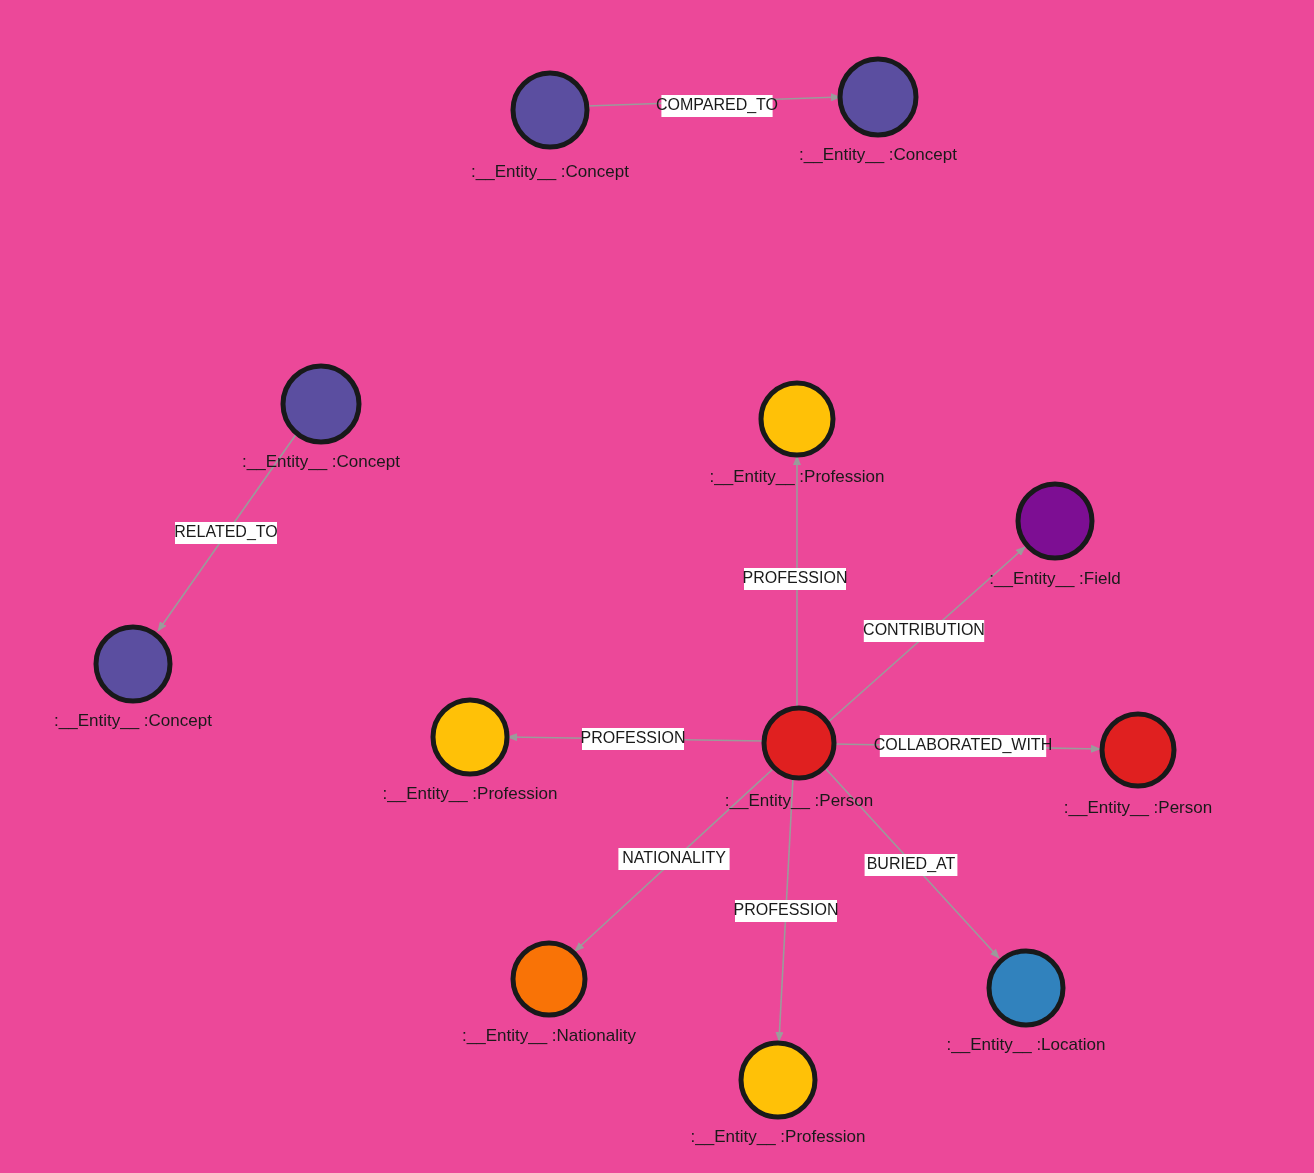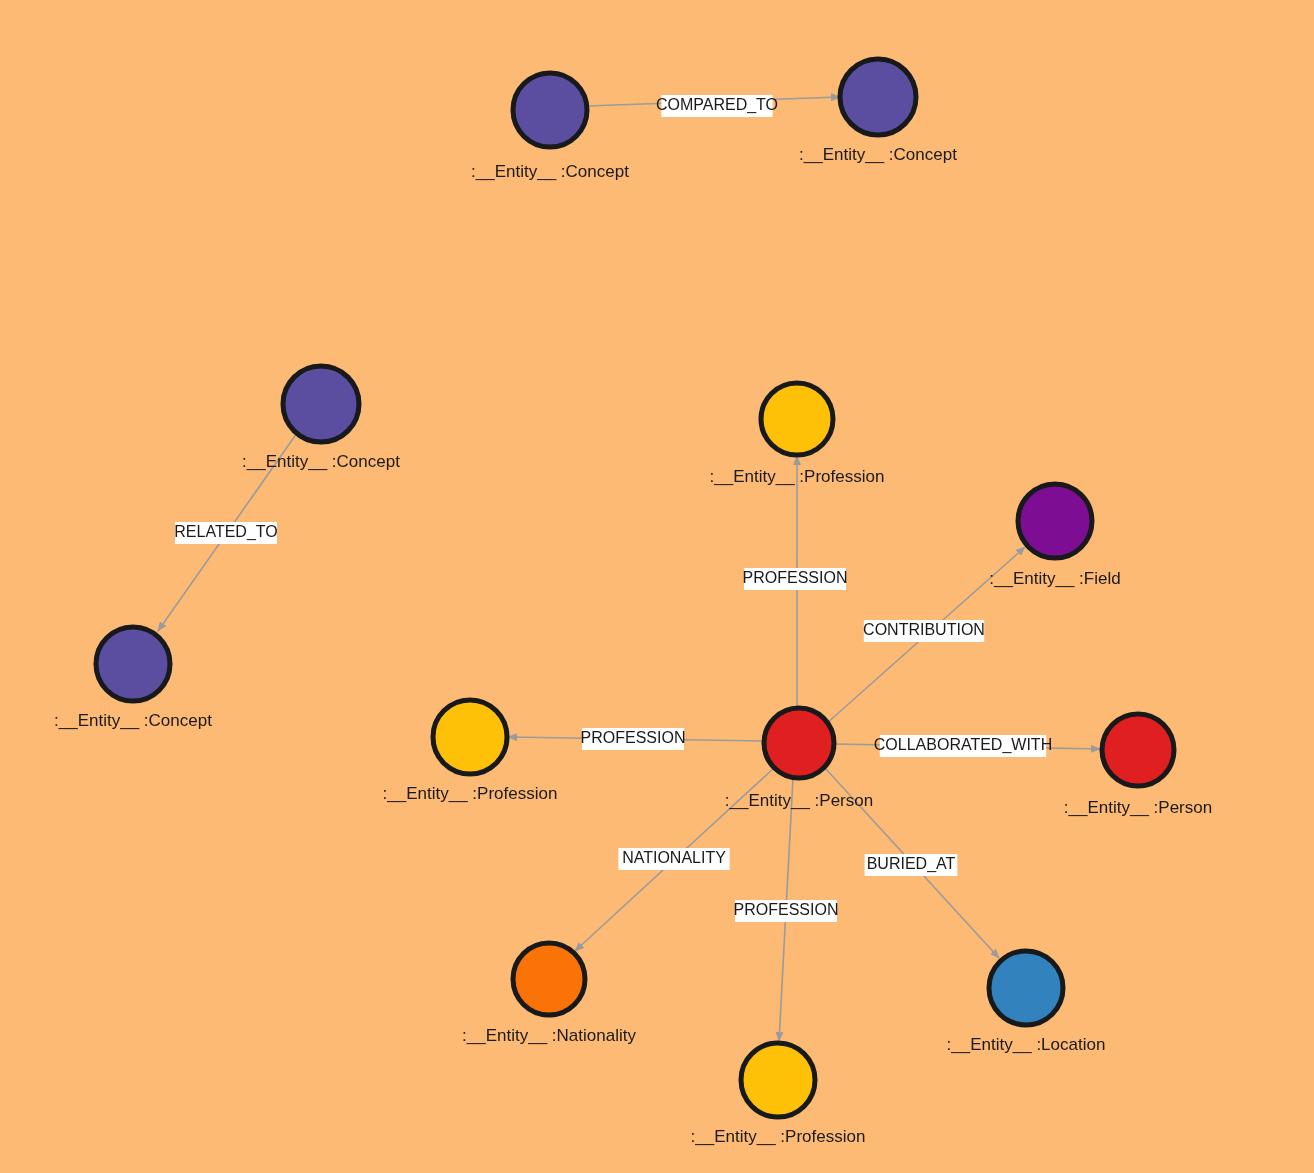--- a/index.html
+++ b/index.html
@@ -11,21 +11,21 @@
   body {
     width: 1314px;
     height: 1173px;
     font-family: "Liberation Sans", sans-serif;
     overflow: hidden;
   }
   #graph-canvas {
     position: relative;
     width: 1314px;
     height: 1173px;
-    background: #fdba74;
+    background: #ec4899;
   }
   svg#graph-svg {
     position: absolute;
     top: 0;
     left: 0;
     width: 1314px;
     height: 1173px;
     display: block;
   }
   .node-circle {

